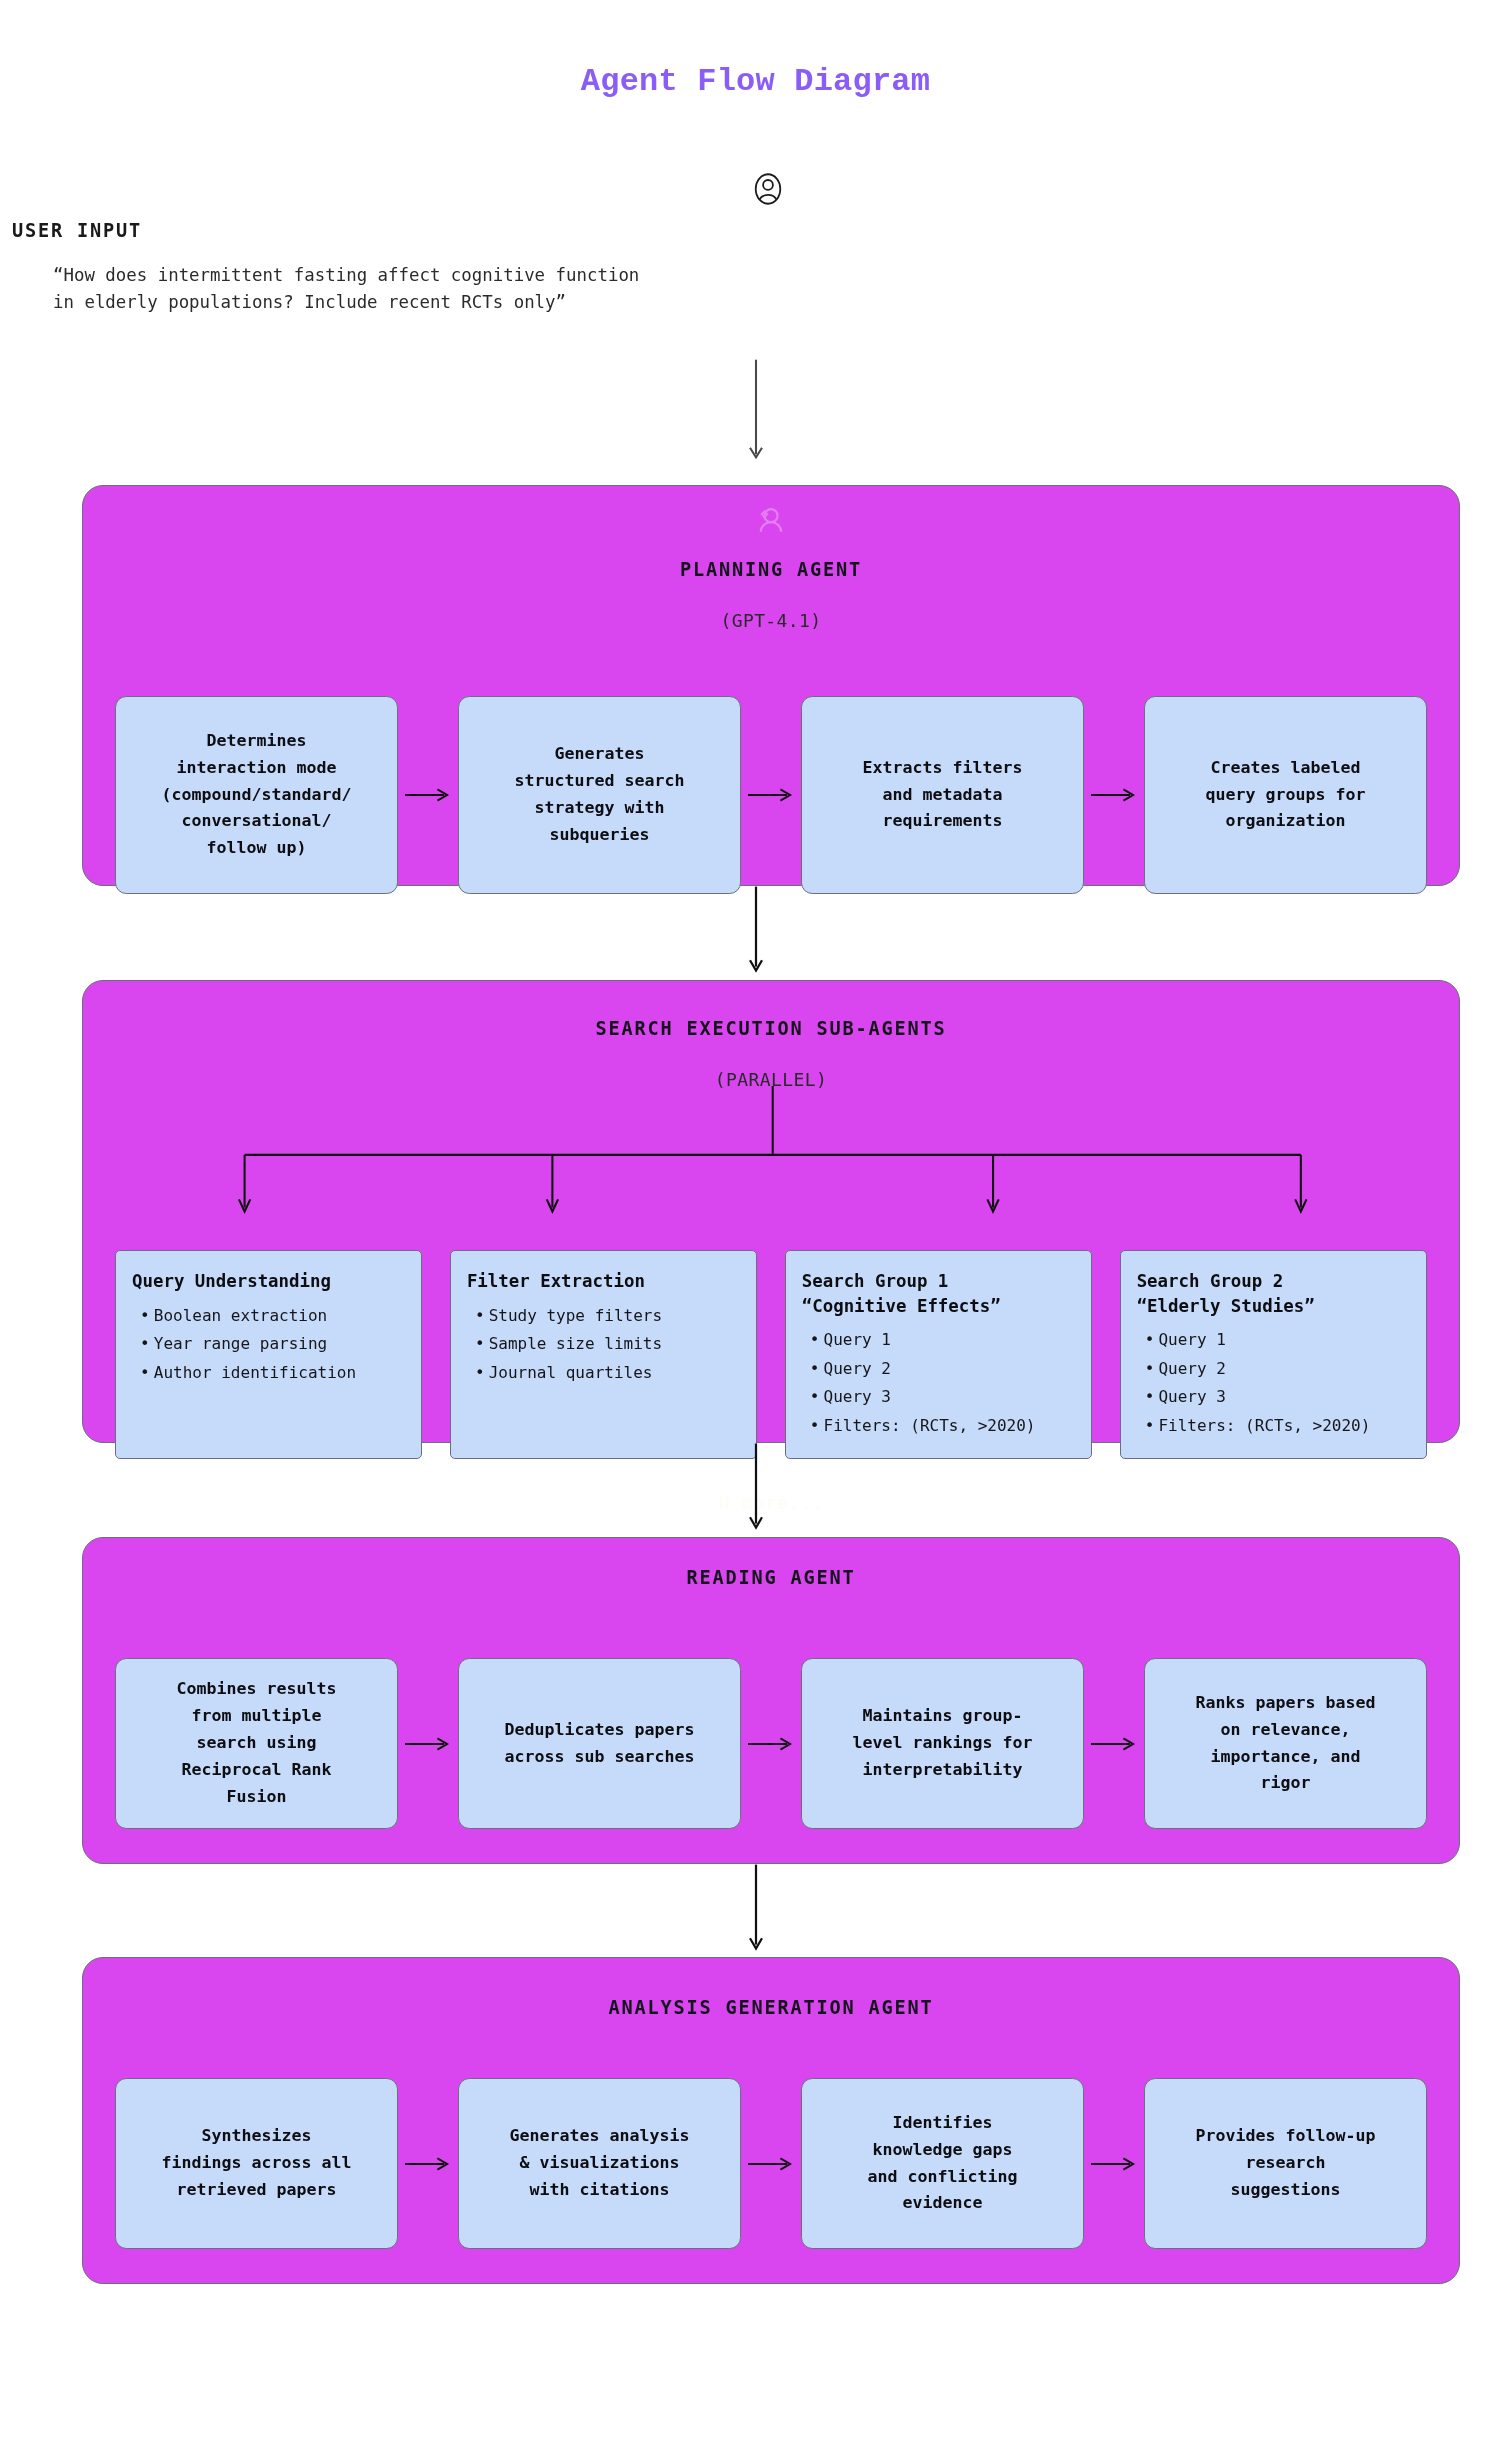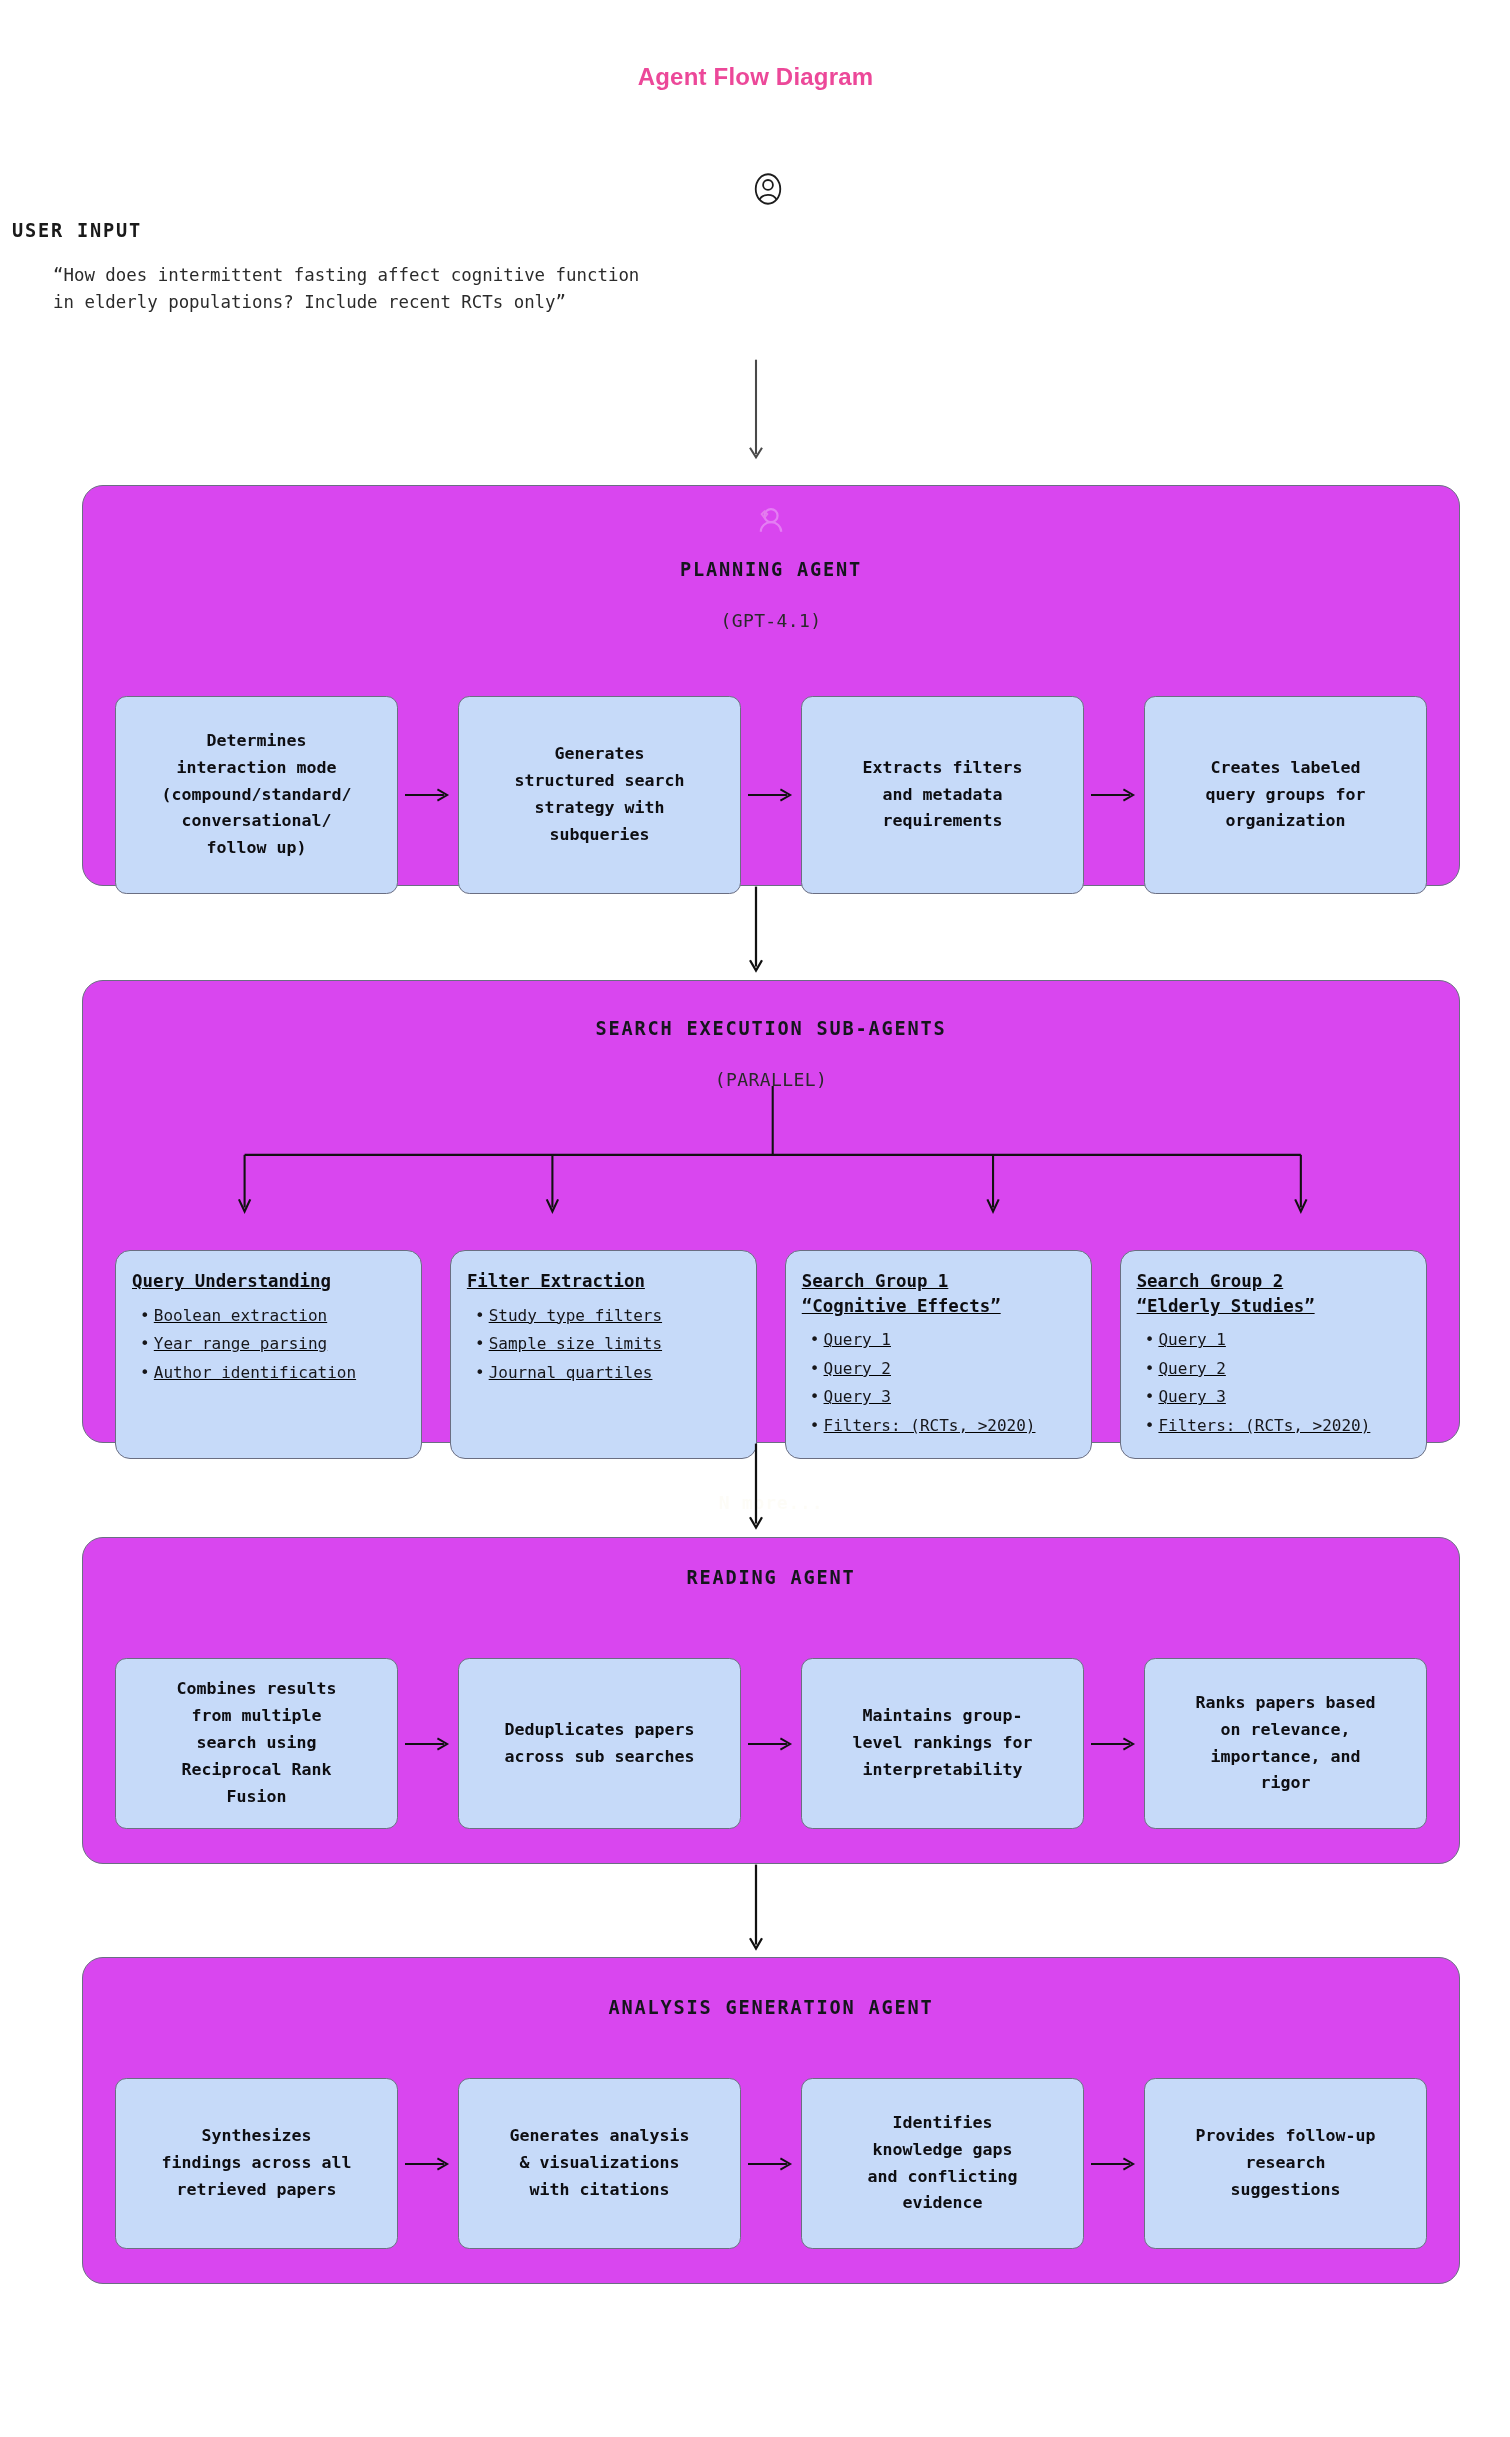--- a/index.html
+++ b/index.html
@@ -24,24 +24,24 @@
     background: #ffffff;
   }
 
   
   .page-title {
     position: absolute;
     top: 63px;
     left: 0;
     width: 1511px;
     text-align: center;
-    font-family: Liberation Sans, sans-serif;
-    font-size: 24px;
-    font-weight: 700;
-    color: #ec4899;
+    font-family: Liberation Mono, monospace;
+    font-size: 32px;
+    font-weight: 700;
+    color: #8b5cf6;
     letter-spacing: 0.2px;
   }
 
   
   .user-block {
     position: absolute;
     top: 171px;
     left: 12px;
     width: 1511px;
     text-align: left;
@@ -161,24 +161,23 @@
     position: absolute;
     left: 32px;
     right: 32px;
     display: flex;
     gap: 27.5px;
   }
   .card {
     flex: 1 1 0;
     background: #c6daf9;
     border: 1.6px solid #6a6e82;
-    border-radius: 15px;
+    border-radius: 5px;
     padding: 18px 16px 18px 16px;
     min-height: 209px;
-    text-decoration: underline;
   }
   .card-title {
     font-family: "DejaVu Sans Mono", monospace;
     font-size: 17.4px;
     font-weight: 700;
     color: #0e0e12;
     line-height: 1.42;
     white-space: pre-line;
     margin-bottom: 8px;
   }

